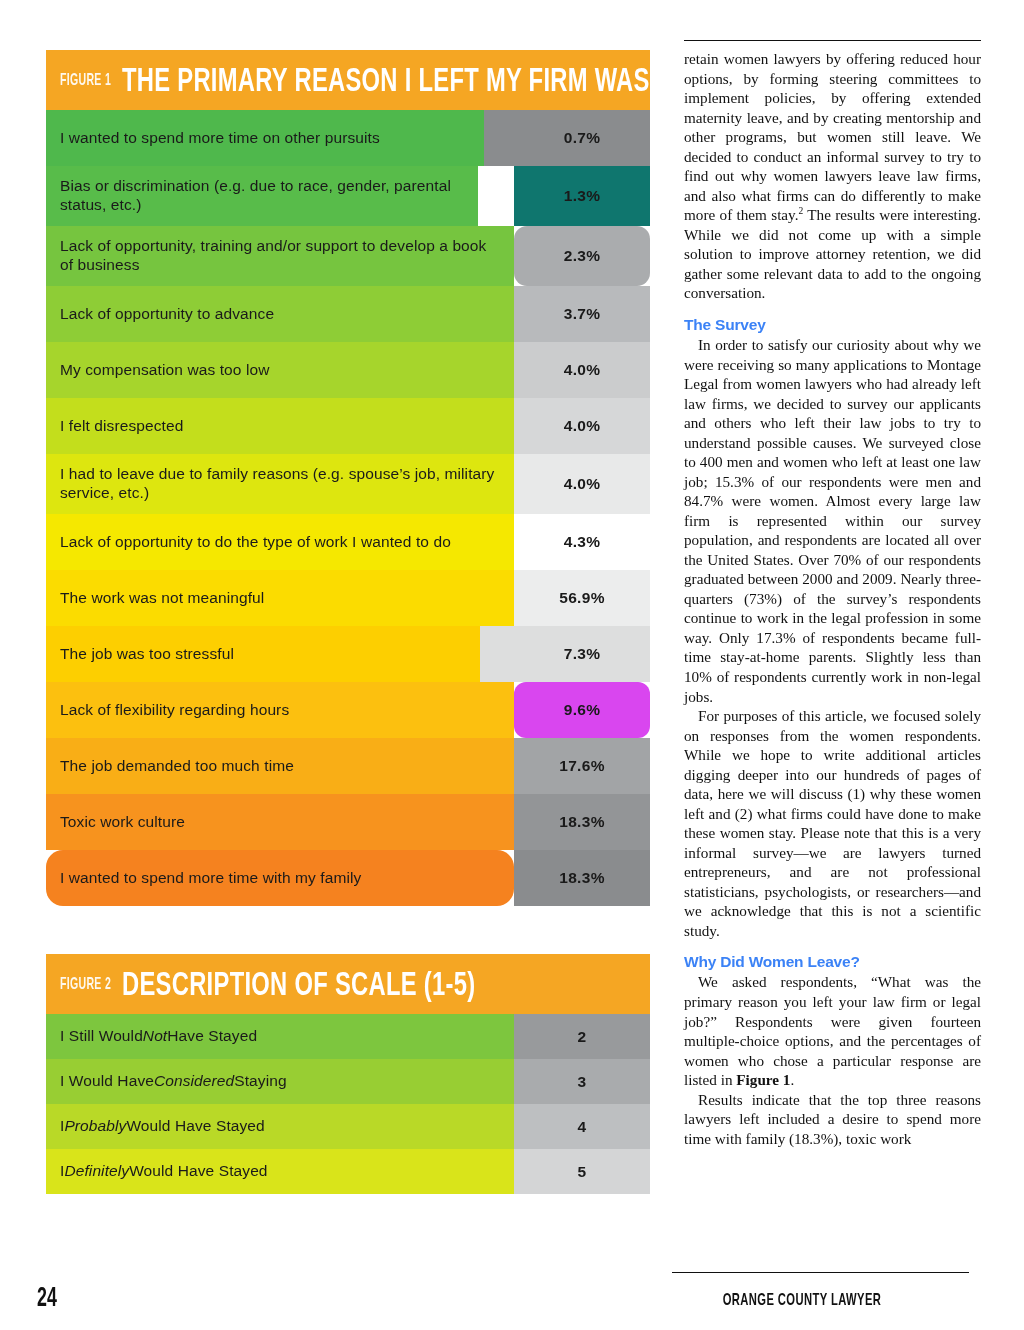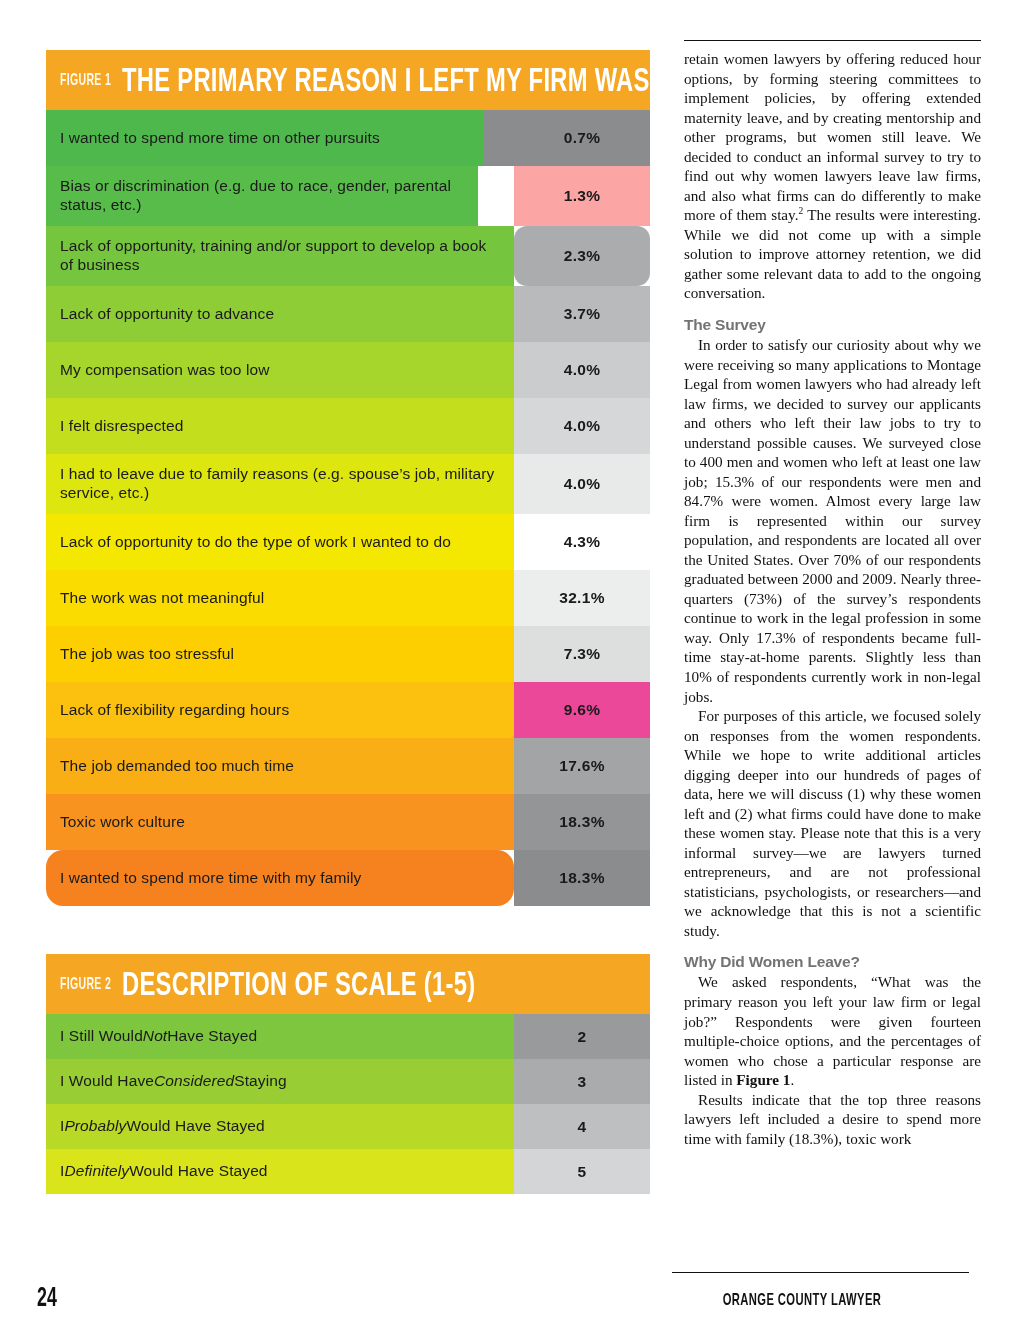--- a/index.html
+++ b/index.html
@@ -124,21 +124,21 @@
     text-align:justify;
     color:#111;
     hyphens:none;
   }
   .right-col p.indent{ text-indent:14px; }
   .right-col h3{
     margin:13px 0 1px 0;
     font-family:"Liberation Sans","DejaVu Sans",sans-serif;
     font-size:15.5px;
     font-weight:700;
-    color:#737373;
+    color:#3b82f6;
     letter-spacing:-.2px;
   }
   .right-col sup{ font-size:9.5px; vertical-align:super;}
   .right-col b{font-weight:700;}
 
   
   .footer{
     position:absolute;
     left:0;top:1272px;width:936px;height:58px;
   }
@@ -174,21 +174,21 @@
         <span class="fig-title">THE PRIMARY REASON I LEFT MY FIRM WAS . . .</span>
         <span class="fig-colhead">PERCENT</span>
       </div>
       <div id="fig1-body">
           <div class="fig-row h1">
             <div class="cell-label" style="background: rgb(79, 184, 76); text-align: center;">I wanted to spend more time on other pursuits</div>
             <div class="cell-value" style="background: rgb(138, 140, 142); padding-left: 30px;">0.7%</div>
           </div>
           <div class="fig-row h2">
             <div class="cell-label" style="background: rgb(88, 188, 74);">Bias or discrimination (e.g. due to race, gender, parental status, etc.)</div>
-            <div class="cell-value" style="background: #fca5a5; margin-left: 36px;">1.3%</div>
+            <div class="cell-value" style="background: #0f766e; margin-left: 36px;">1.3%</div>
           </div>
           <div class="fig-row h2">
             <div class="cell-label" style="background: rgb(118, 197, 63);">Lack of opportunity, training and/or support to develop a book of business</div>
             <div class="cell-value" style="background: rgb(170, 172, 174); border-radius: 13px;">2.3%</div>
           </div>
           <div class="fig-row h1">
             <div class="cell-label" style="background: rgb(142, 205, 54);">Lack of opportunity to advance</div>
             <div class="cell-value" style="background: rgb(184, 186, 188);">3.7%</div>
           </div>
           <div class="fig-row h1">
@@ -202,29 +202,29 @@
           <div class="fig-row h2">
             <div class="cell-label" style="background: rgb(221, 230, 15);">I had to leave due to family reasons (e.g. spouse’s job, military service, etc.)</div>
             <div class="cell-value" style="background: rgb(232, 233, 233);">4.0%</div>
           </div>
           <div class="fig-row h1">
             <div class="cell-label" style="background: rgb(245, 232, 0);">Lack of opportunity to do the type of work I wanted to do</div>
             <div class="cell-value" style="background: rgb(255, 255, 255);">4.3%</div>
           </div>
           <div class="fig-row h1">
             <div class="cell-label" style="background: rgb(251, 220, 0);">The work was not meaningful</div>
-            <div class="cell-value" style="background: rgb(236, 237, 237);">32.1%</div>
+            <div class="cell-value" style="background: rgb(236, 237, 237);">56.9%</div>
           </div>
           <div class="fig-row h1">
             <div class="cell-label" style="background: rgb(253, 207, 0);">The job was too stressful</div>
-            <div class="cell-value" style="background: rgb(221, 222, 222);">7.3%</div>
+            <div class="cell-value" style="background: rgb(221, 222, 222); padding-left: 34px;">7.3%</div>
           </div>
           <div class="fig-row h1">
             <div class="cell-label" style="background: rgb(252, 192, 15);">Lack of flexibility regarding hours</div>
-            <div class="cell-value" style="background: #ec4899;">9.6%</div>
+            <div class="cell-value" style="background: #d946ef; border-radius: 12px;">9.6%</div>
           </div>
           <div class="fig-row h1">
             <div class="cell-label" style="background: rgb(249, 174, 22);">The job demanded too much time</div>
             <div class="cell-value" style="background: rgb(162, 164, 166);">17.6%</div>
           </div>
           <div class="fig-row h1">
             <div class="cell-label" style="background: rgb(247, 147, 30);">Toxic work culture</div>
             <div class="cell-value" style="background: rgb(147, 149, 151);">18.3%</div>
           </div>
           <div class="fig-row h1">

